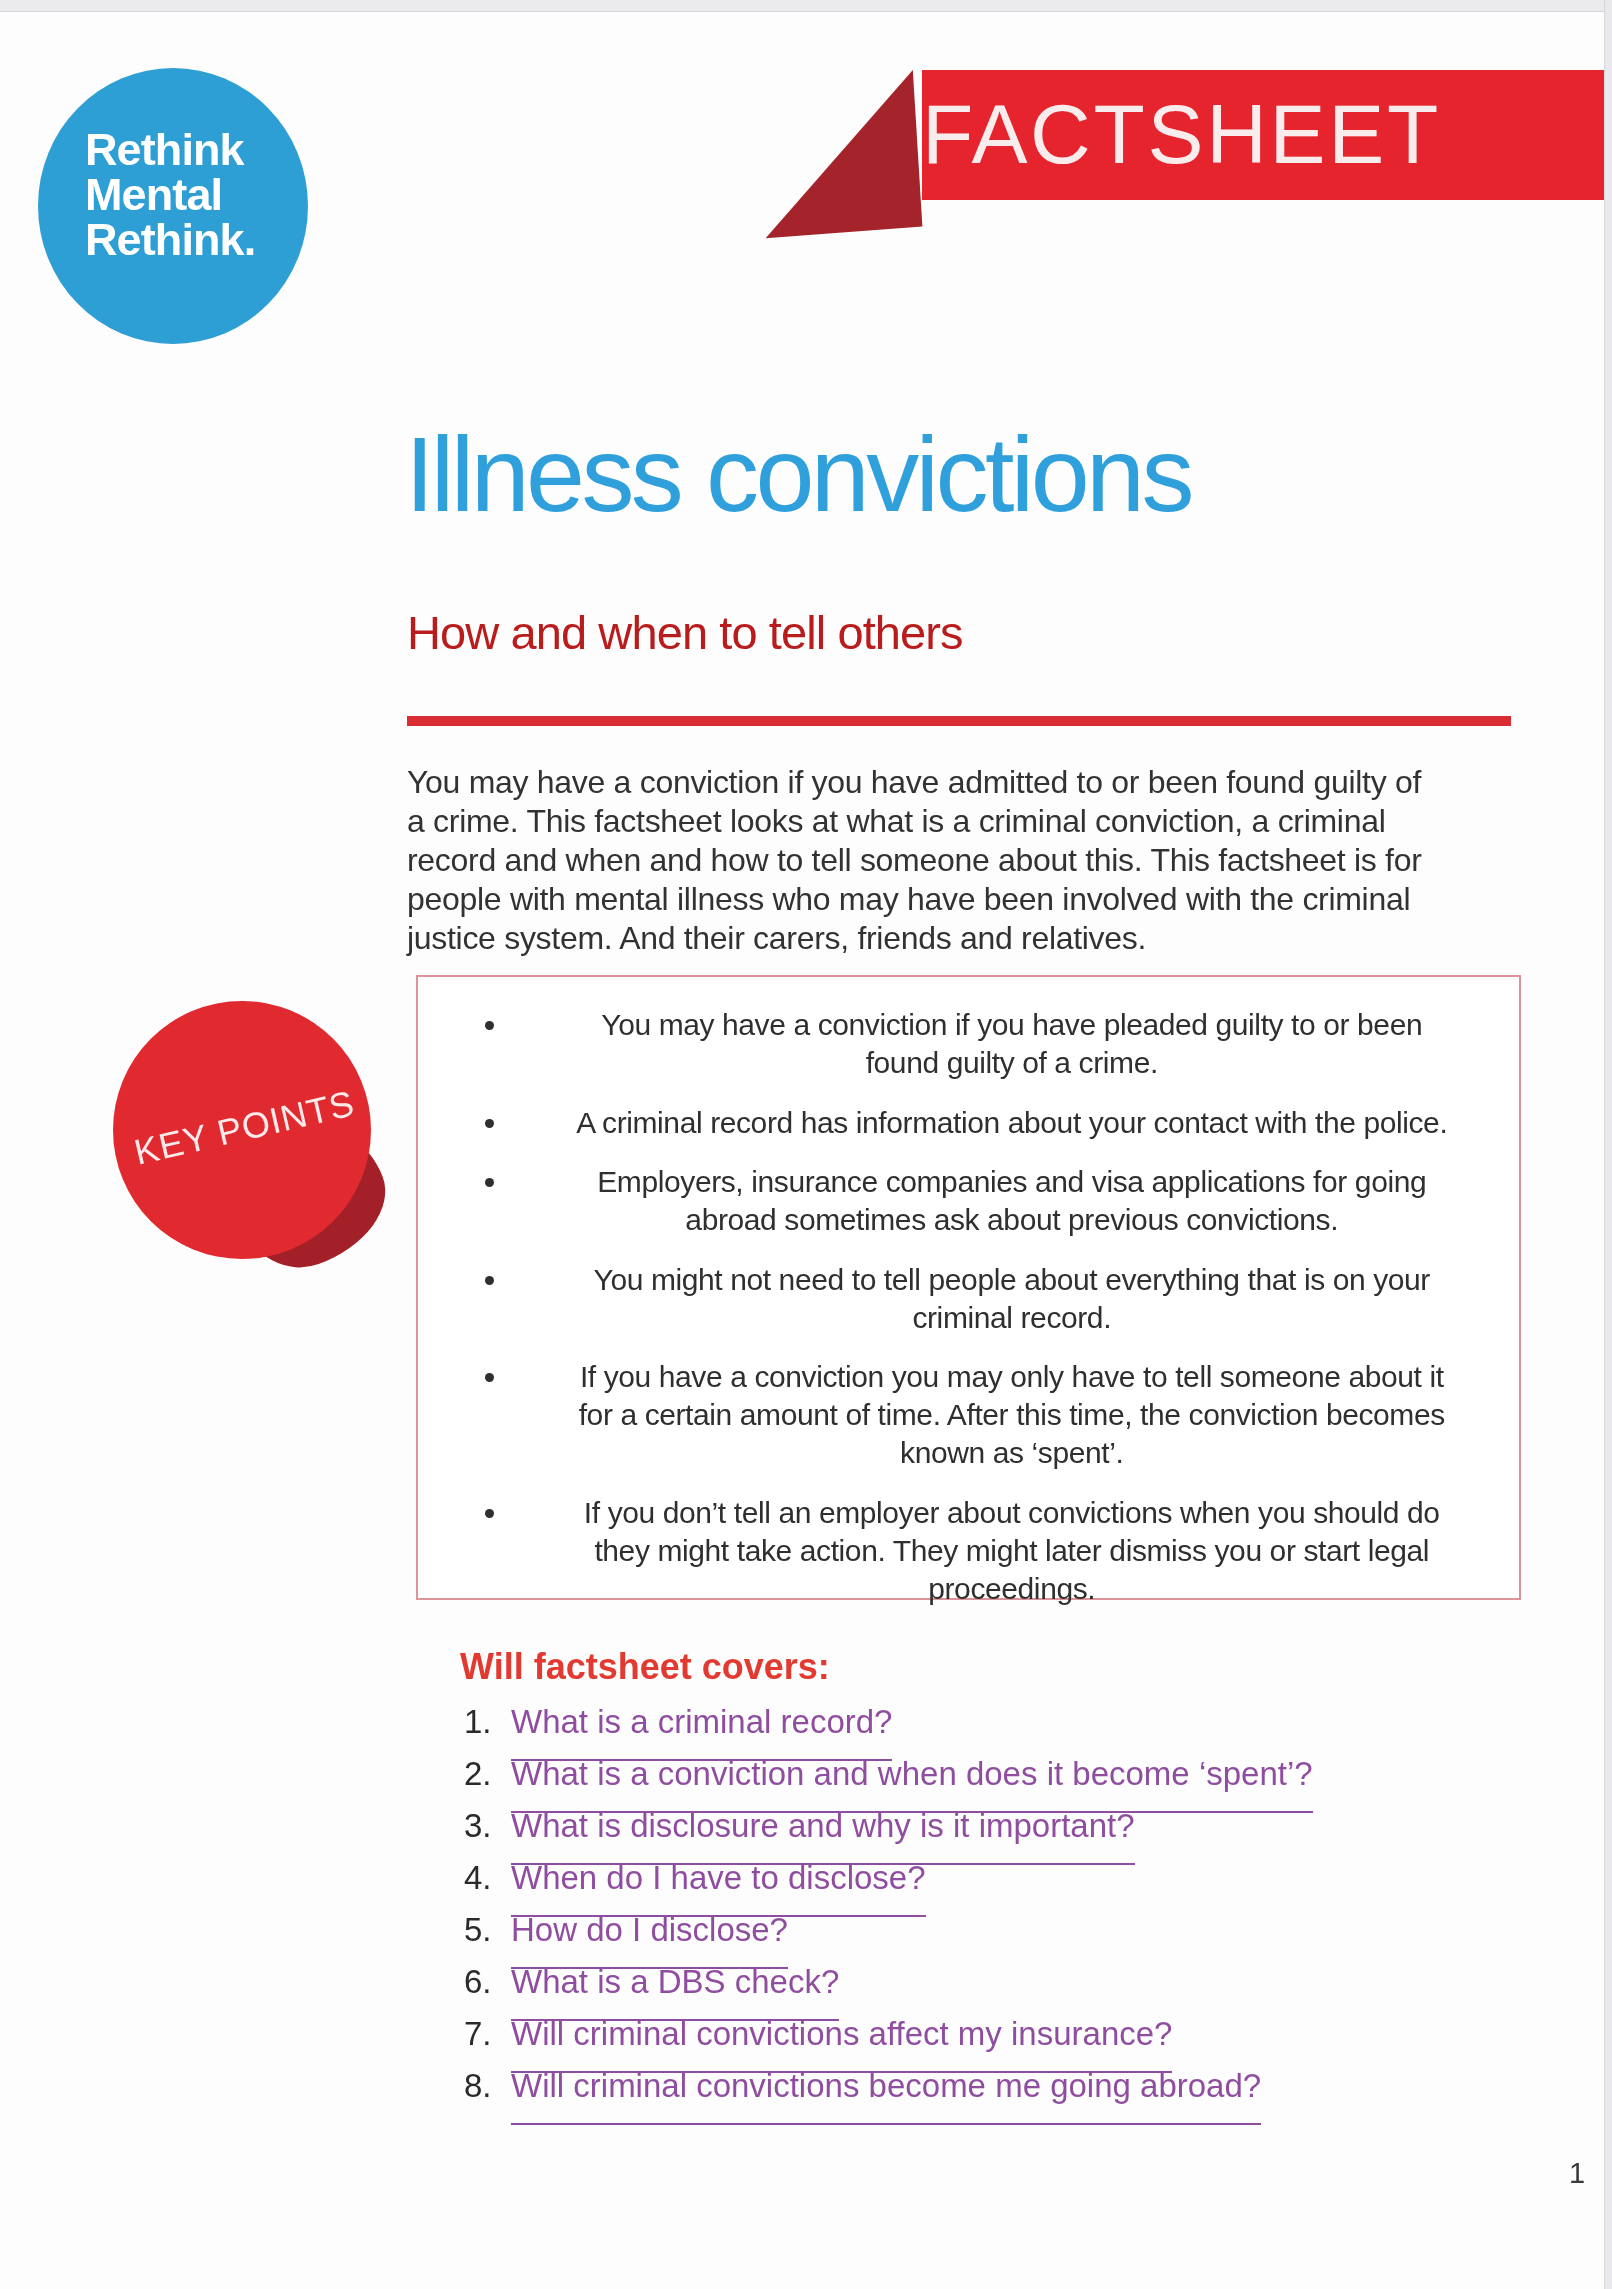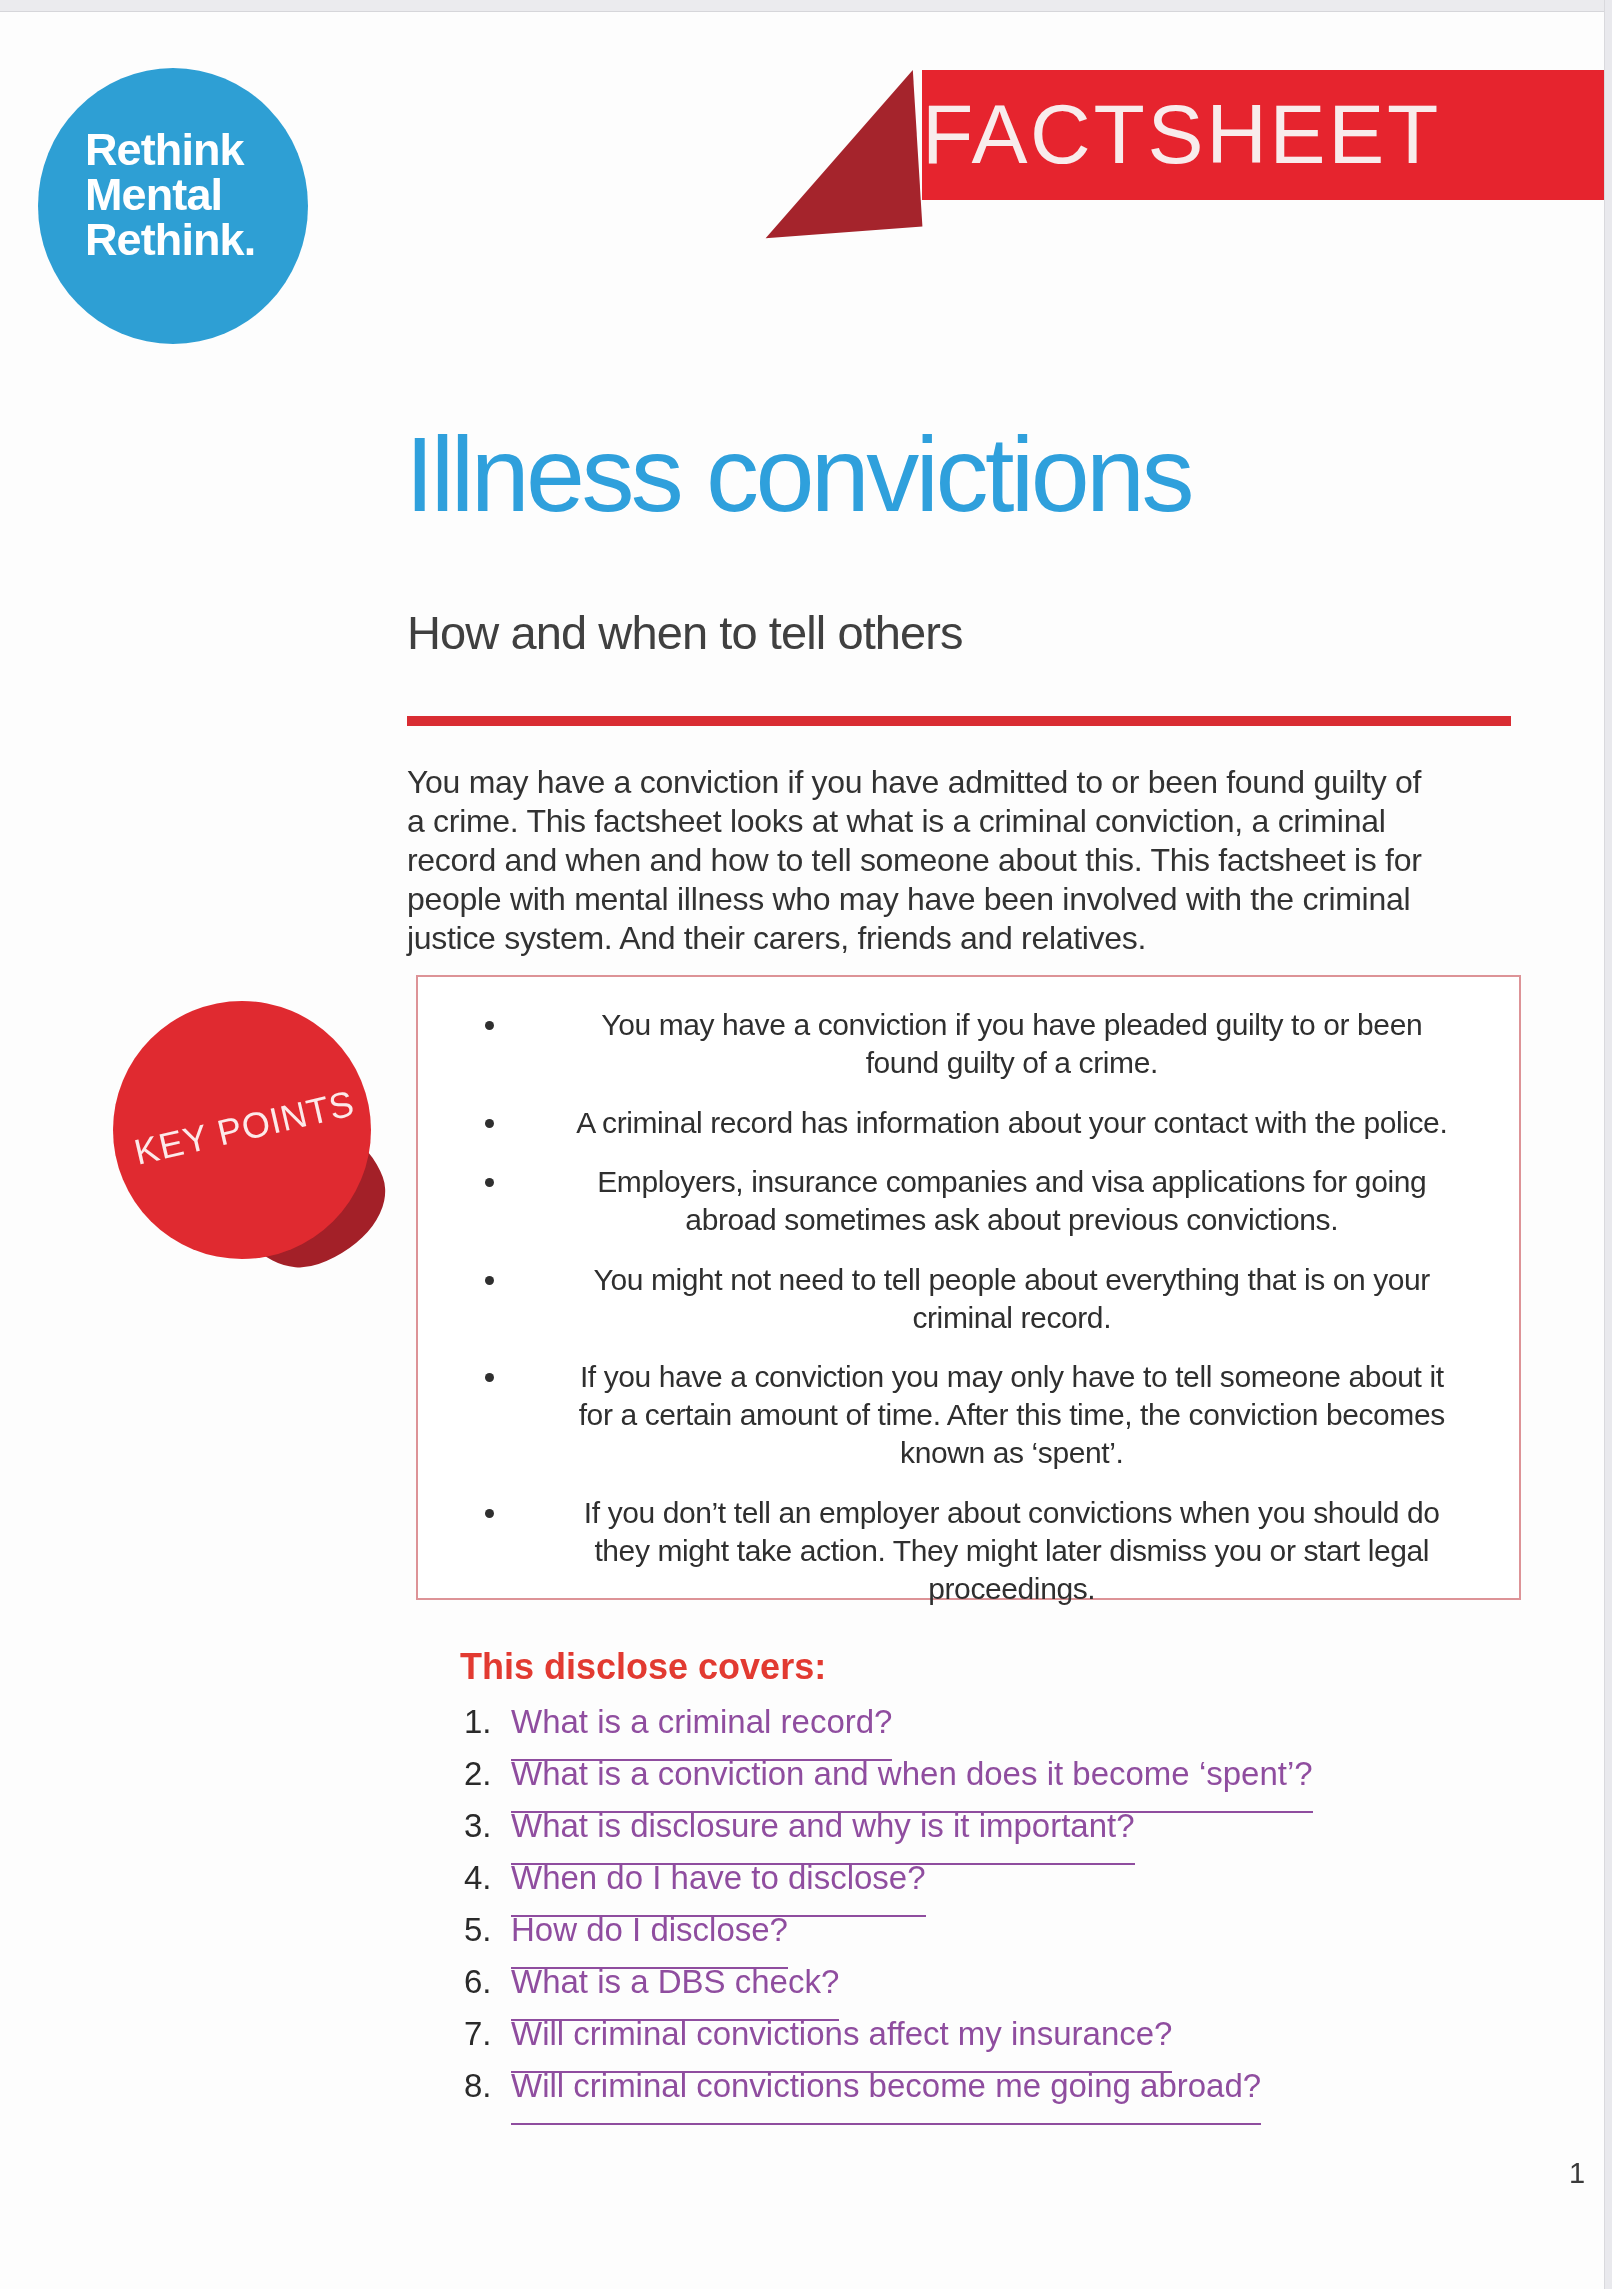--- a/index.html
+++ b/index.html
@@ -23,21 +23,21 @@
     background:#e6242e;text-align:left;}
   .banner-rect span{display:block;line-height:128px;font-size:84px;font-weight:300;
     letter-spacing:2.7px;color:#f8ecec;}
   .banner-fold{position:absolute;left:764px;top:70px;width:160px;height:170px;
     background:#a5242c;clip-path:polygon(93% 0, 1% 99%, 99% 92%);}
 
   
   .title{position:absolute;left:405px;top:414px;font-size:106px;font-weight:300;
     letter-spacing:-3.6px;color:#2fa0dc;white-space:nowrap;line-height:1.15;}
   .subtitle{position:absolute;left:407px;top:605px;font-size:47px;letter-spacing:-0.9px;
-    color:#404040;white-space:nowrap;text-align:center;}
+    color:#b91c1c;white-space:nowrap;text-align:center;}
   .rule{position:absolute;left:407px;top:716px;width:1104px;height:9.9px;background:#d92d33;}
 
   
   .intro{position:absolute;left:407px;top:763px;width:1128px;font-size:32px;
     line-height:39px;letter-spacing:-0.3px;color:#323232;white-space:pre-line;}
 
   
   .kp-box{position:absolute;left:416px;top:975px;width:1105px;height:625px;
     border:2.7px solid #dd9397;box-sizing:border-box;background:#ffffff;
     padding:29px 18px 0 36px;}
@@ -113,21 +113,21 @@
 criminal record.</li>
       <li>If you have a conviction you may only have to tell someone about it
 for a certain amount of time. After this time, the conviction becomes
 known as ‘spent’.</li>
       <li>If you don’t tell an employer about convictions when you should do
 they might take action.  They might later dismiss you or start legal
 proceedings.</li>
     </ul>
   </div>
 
-  <div class="covers-heading">This disclose covers:</div>
+  <div class="covers-heading">Will factsheet covers:</div>
 
   <div class="covers-list">
     <div class="cover-row">
       <span class="cover-num">1.</span><a class="cover-link" href="#">What is a criminal record?</a>
     </div>
     <div class="cover-row">
       <span class="cover-num">2.</span><a class="cover-link" href="#">What is a conviction and when does it become ‘spent’?</a>
     </div>
     <div class="cover-row">
       <span class="cover-num">3.</span><a class="cover-link" href="#">What is disclosure and why is it important?</a>

